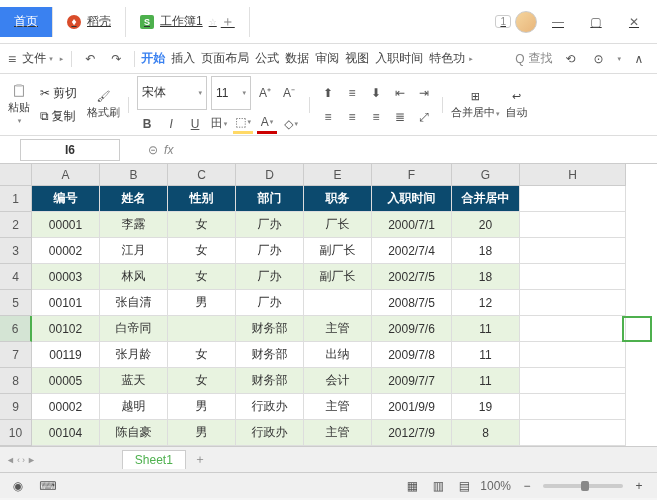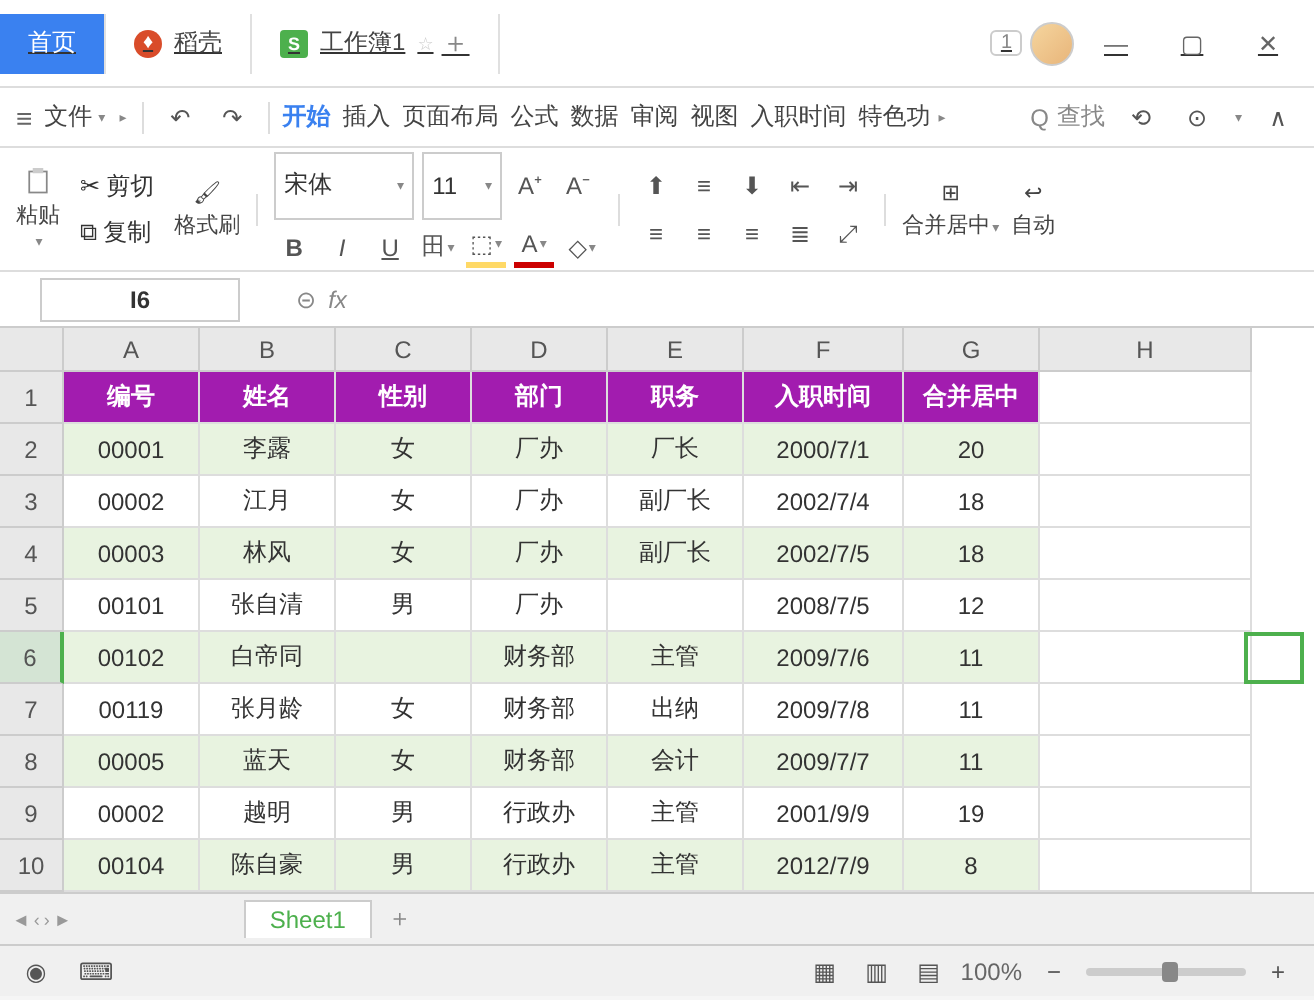--- a/index.html
+++ b/index.html
@@ -43,21 +43,21 @@
 .grid { display: flex; background: #fff; }
 .row-headers { display: flex; flex-direction: column; }
 .corner { width: 32px; height: 22px; background: #e8e8e8; border-right: 1px solid #ccc; border-bottom: 1px solid #ccc; }
 .row-head { width: 32px; height: 26px; background: #e8e8e8; border-right: 1px solid #ccc; border-bottom: 1px solid #ccc; display: flex; align-items: center; justify-content: center; color: #555; }
 .row-head.sel { background: #d4e4d4; border-right: 2px solid #4db04d; }
 .cols { flex: 1; }
 .col-headers { display: flex; height: 22px; }
 .col-head { background: #e8e8e8; border-right: 1px solid #ccc; border-bottom: 1px solid #ccc; display: flex; align-items: center; justify-content: center; color: #555; }
 .data-row { display: flex; height: 26px; }
 .cell { border-right: 1px solid #ddd; border-bottom: 1px solid #ddd; display: flex; align-items: center; justify-content: center; padding: 0 4px; overflow: hidden; white-space: nowrap; }
-.cell.header { background: #a21caf; color: #fff; font-weight: bold; }
+.cell.header { background: #0c4a6e; color: #fff; font-weight: bold; }
 .cell.even { background: #e8f3e0; }
 .cw-A { width: 68px; } .cw-B { width: 68px; } .cw-C { width: 68px; } .cw-D { width: 68px; }
 .cw-E { width: 68px; } .cw-F { width: 80px; } .cw-G { width: 68px; } .cw-H { width: 106px; }
 .selected-cell { position: absolute; border: 2px solid #4db04d; pointer-events: none; }
 .sheet-tabs { height: 26px; background: #f0f0f0; display: flex; align-items: center; border-top: 1px solid #ccc; }
 .sheet-nav { display: flex; gap: 2px; padding: 0 6px; color: #999; font-size: 9px; }
 .sheet-tab { background: #fff; border: 1px solid #ccc; border-bottom: none; padding: 2px 12px; color: #4db04d; margin-left: 80px; }
 .add-sheet { padding: 0 8px; color: #888; cursor: pointer; }
 .statusbar { height: 26px; background: #f0f0f0; display: flex; align-items: center; border-top: 1px solid #ccc; padding: 0 8px; gap: 10px; }
 .statusbar-right { margin-left: auto; display: flex; align-items: center; gap: 6px; color: #666; }

